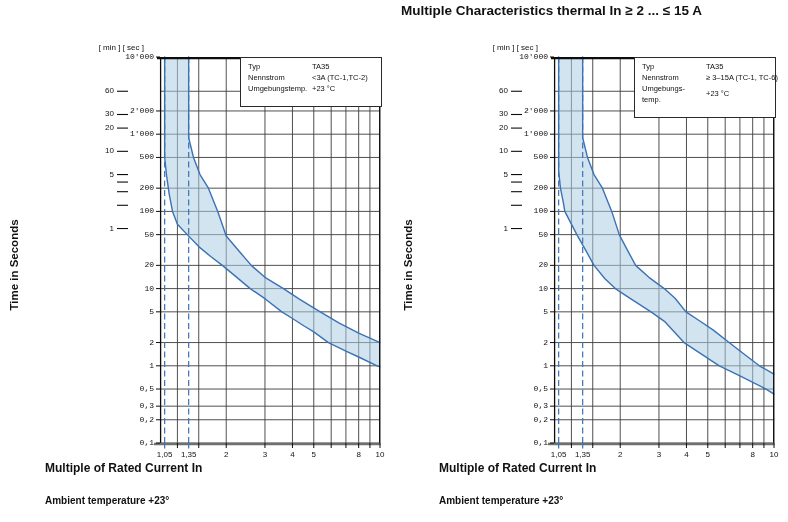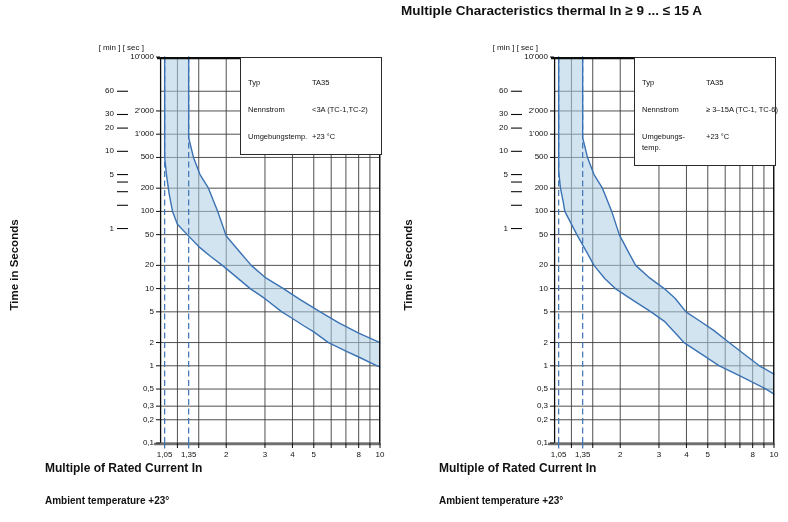--- a/index.html
+++ b/index.html
@@ -5,26 +5,26 @@
   html,body{margin:0;padding:0;background:#ffffff;}
   body{width:788px;height:522px;position:relative;font-family:"Liberation Sans",sans-serif;color:#111;overflow:hidden;}
   .panel{position:absolute;top:0;width:394px;height:522px;}
   #panel0{left:0;} #panel1{left:394px;}
   .title{position:absolute;left:7px;top:3px;font-size:13.5px;font-weight:bold;letter-spacing:0px;white-space:nowrap;}
   .title sub{font-size:9px;}
   .ylab{position:absolute;left:-85px;top:258px;width:200px;height:14px;transform:rotate(-90deg);text-align:center;font-weight:bold;font-size:11.5px;white-space:nowrap;}
   .units{position:absolute;left:0;top:43px;width:144px;text-align:right;font-size:8px;white-space:nowrap;}
   .plot-svg{position:absolute;left:160px;top:57px;overflow:visible;}
   .legend{position:absolute;left:240px;top:57px;width:142px;box-sizing:border-box;background:#fff;border:1px solid #2a2a2a;padding:4px 6px 11px 7px;font-size:7.5px;line-height:1.45;}
-  .lg-row{display:flex;align-items:flex-start;margin-top:16px;}
+  .lg-row{display:flex;align-items:center;}
   .lg-label{width:64px;flex:0 0 64px;white-space:pre-line;}
   .lg-value{white-space:nowrap;}
   .xlabel{position:absolute;left:45px;top:461px;font-size:12px;font-weight:bold;white-space:nowrap;}
   .ambient{position:absolute;left:45px;top:495px;font-size:10px;font-weight:bold;white-space:nowrap;}
-  .ytick-sec{position:absolute;left:96px;width:58px;text-align:right;font-size:8px;white-space:nowrap;}
+  .ytick-sec{position:absolute;left:96px;width:58px;text-align:right;font-size:8px;white-space:nowrap;font-family:Liberation Mono, monospace;}
   .ytick-min{position:absolute;left:58px;width:56px;text-align:right;font-size:8px;white-space:nowrap;}
   .xtick{position:absolute;width:28px;text-align:center;font-size:8px;white-space:nowrap;}
 </style>
 </head>
 <body>
 
 <div class="panel" id="panel0">
   <div class="ylab">Time in Seconds</div>
   <div class="units">[ min ] [ sec ]</div>
   <svg class="plot-svg" id="p0-svg" width="221" height="394" viewBox="0 0 221 394">
@@ -153,21 +153,21 @@
     <div class="xtick" style="left: 174.673px; top: 450px;">1,35</div>
     <div class="xtick" style="left: 212.227px; top: 450px;">2</div>
     <div class="xtick" style="left: 250.967px; top: 450px;">3</div>
     <div class="xtick" style="left: 278.453px; top: 450px;">4</div>
     <div class="xtick" style="left: 299.773px; top: 450px;">5</div>
     <div class="xtick" style="left: 344.68px; top: 450px;">8</div>
     <div class="xtick" style="left: 366px; top: 450px;">10</div>
   </div>
 
 <div class="panel" id="panel1">
-  <div class="title"><span>Multiple Characteristics thermal In </span><sub></sub><span>≥ 9 ... ≤ 15 A</span></div>
+  <div class="title"><span>Multiple Characteristics thermal In </span><sub></sub><span>≥ 2 ... ≤ 15 A</span></div>
   <div class="ylab">Time in Seconds</div>
   <div class="units">[ min ] [ sec ]</div>
   <svg class="plot-svg" id="p1-svg" width="221" height="394" viewBox="0 0 221 394">
       <g stroke="#3c3c3c" stroke-width="0.9">
         <line x1="17.41987413047746" x2="17.41987413047746" y1="0" y2="386"></line>
         <line x1="38.740076992249875" x2="38.740076992249875" y1="0" y2="386"></line>
         <line x1="66.22659904607586" x2="66.22659904607586" y1="0" y2="386"></line>
         <line x1="104.96667603832573" x2="104.96667603832573" y1="0" y2="386"></line>
         <line x1="132.45319809215172" x2="132.45319809215172" y1="0" y2="386"></line>
         <line x1="153.77340095392415" x2="153.77340095392415" y1="0" y2="386"></line>

